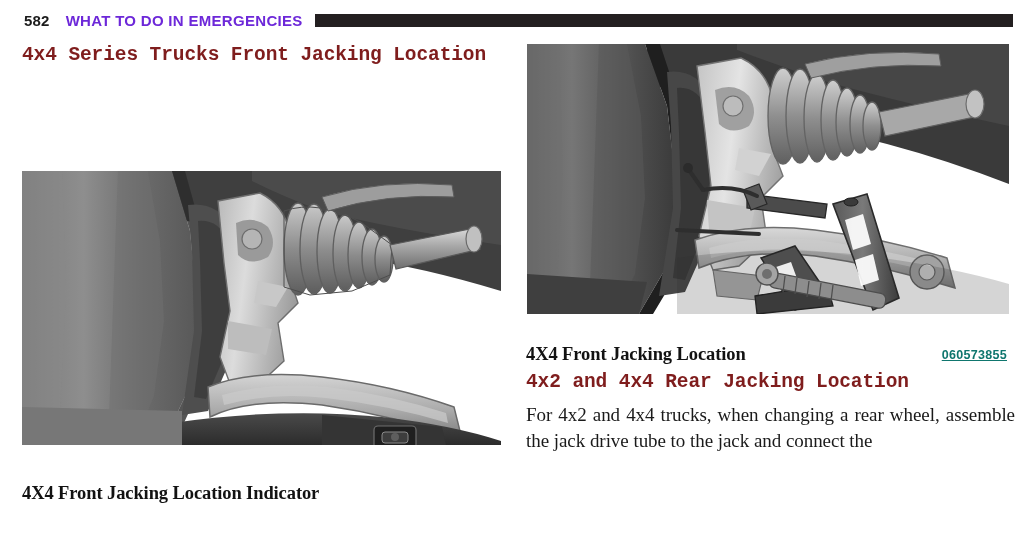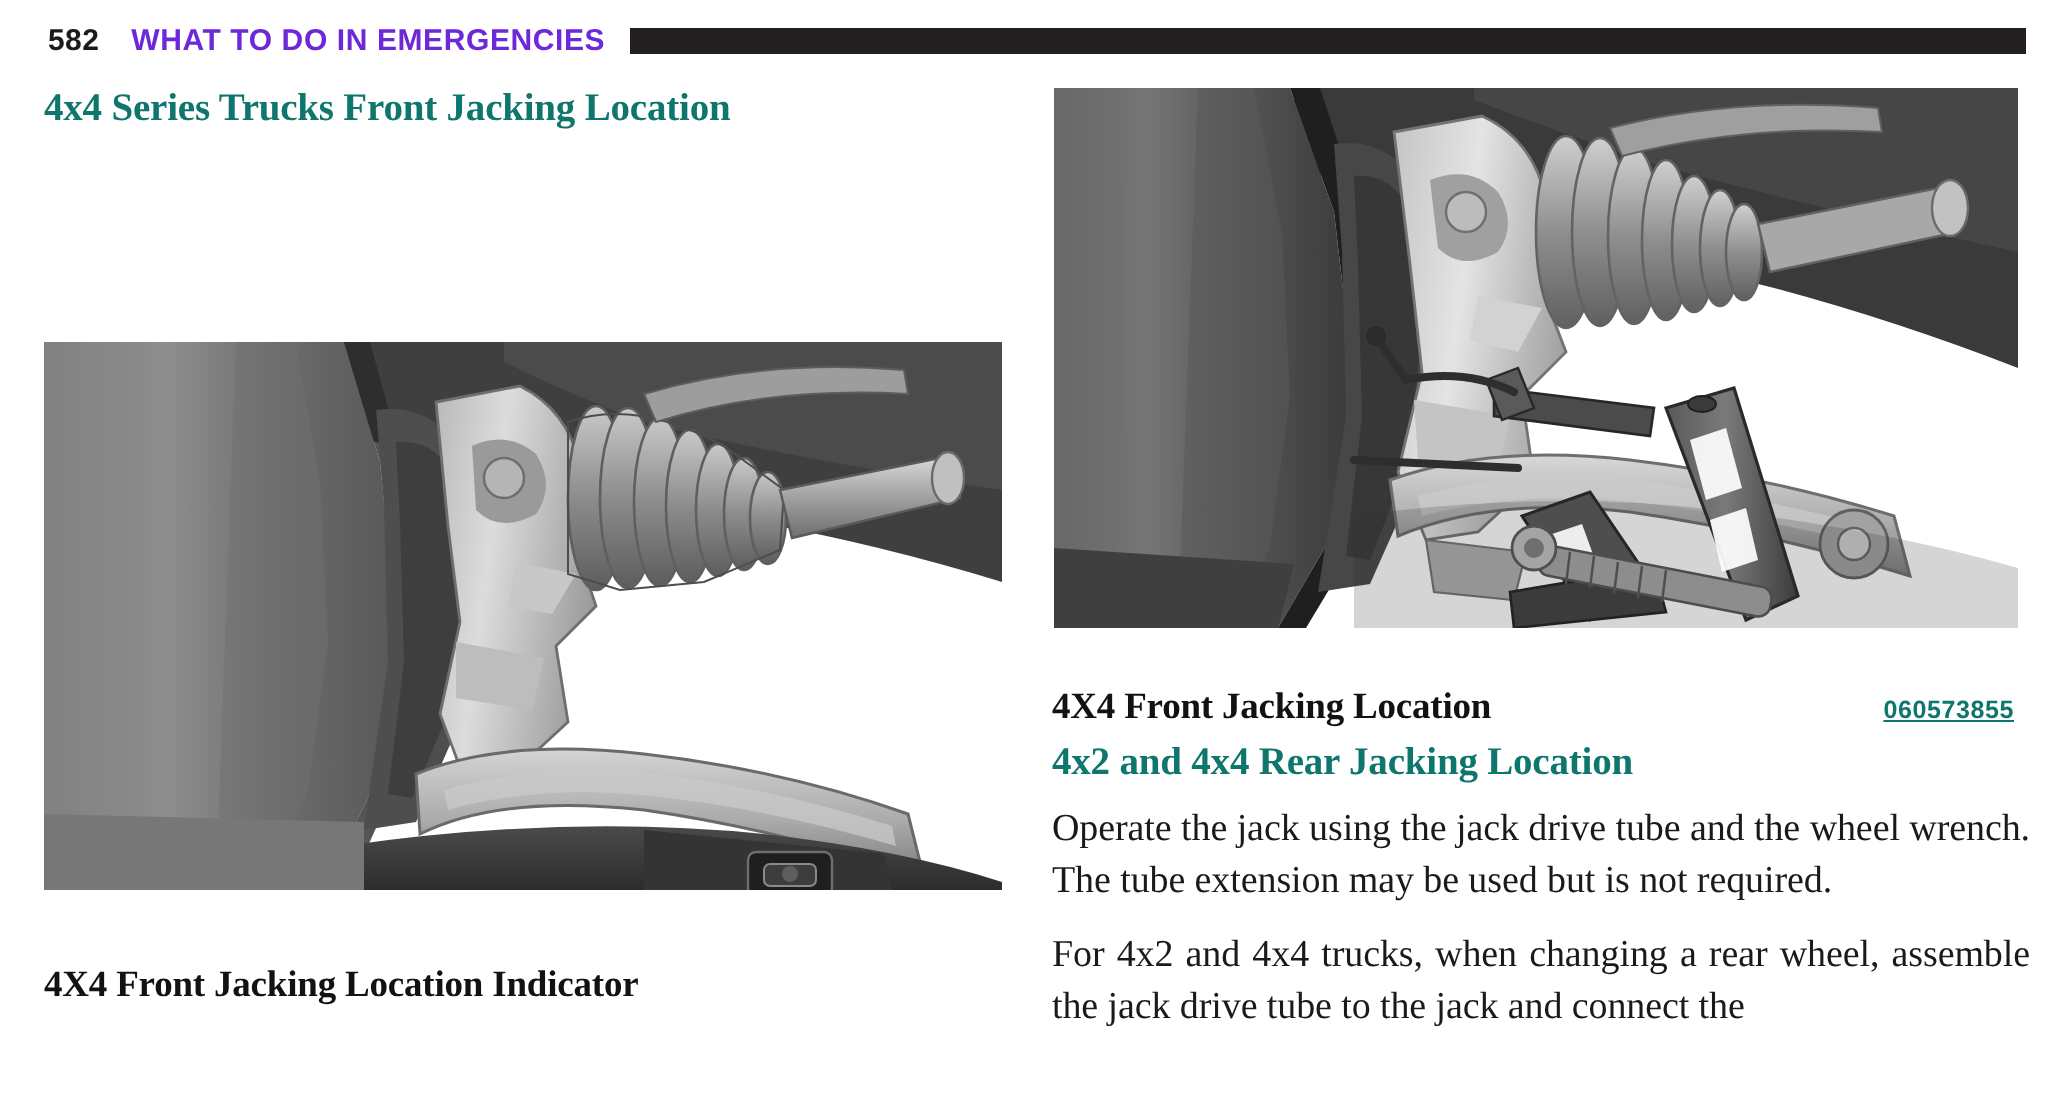--- a/index.html
+++ b/index.html
@@ -55,26 +55,26 @@
   
   .col {
     position: absolute;
     top: 44px;
     width: 489px;
   }
   .col-left  { left: 22px; }
   .col-right { left: 526px; }
 
   h2.section-heading {
-    font-family: Liberation Serif, serif;
+    font-family: Liberation Mono, monospace;
     font-weight: bold;
     font-size: 19.5px;
     line-height: 1.15;
     margin: 0 0 9px 0;
-    color: #0f766e;
+    color: #7f1d1d;
     letter-spacing: -0.1px;
   }
   p.body-text {
     font-size: 19px;
     line-height: 25.5px;
     margin: 0 0 12px 0;
     text-align: justify;
     text-justify: inter-word;
     color: #1a1a1a;
     letter-spacing: -0.05px;
@@ -365,16 +365,15 @@
       </svg>
     </div>
 
     <span class="fig-number fig-right-num">060573855</span>
   </div>
 
   <div class="fig-caption">4X4 Front Jacking Location</div>
 
   <h2 class="section-heading">4x2 and 4x4 Rear Jacking Location</h2>
 
-  <p class="body-text">Operate the jack using the jack drive tube and the wheel wrench. The tube extension may be used but is not required.</p>
 
   <p class="body-text last">For 4x2 and 4x4 trucks, when changing a rear wheel, assemble the jack drive tube to the jack and connect the</p>
 </div>
 
 </body></html>

